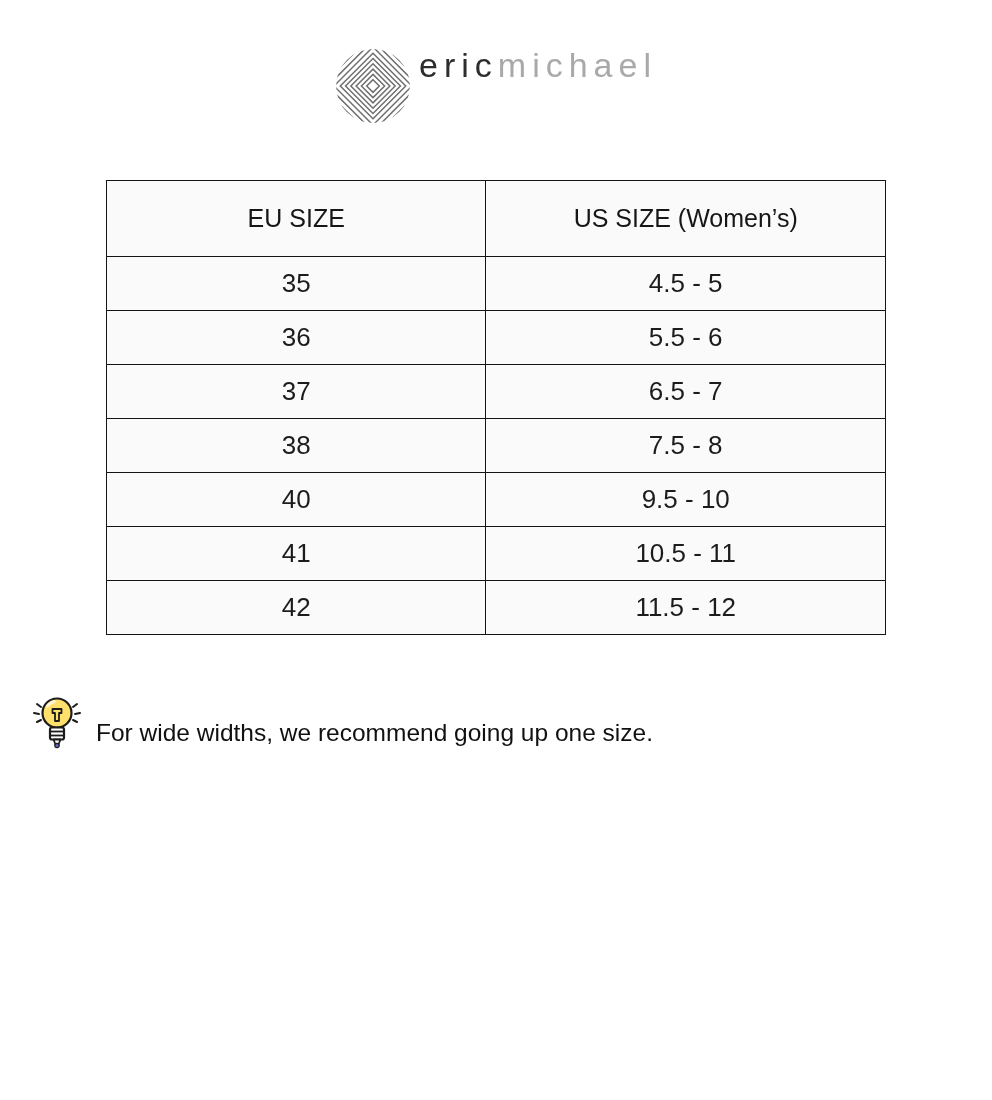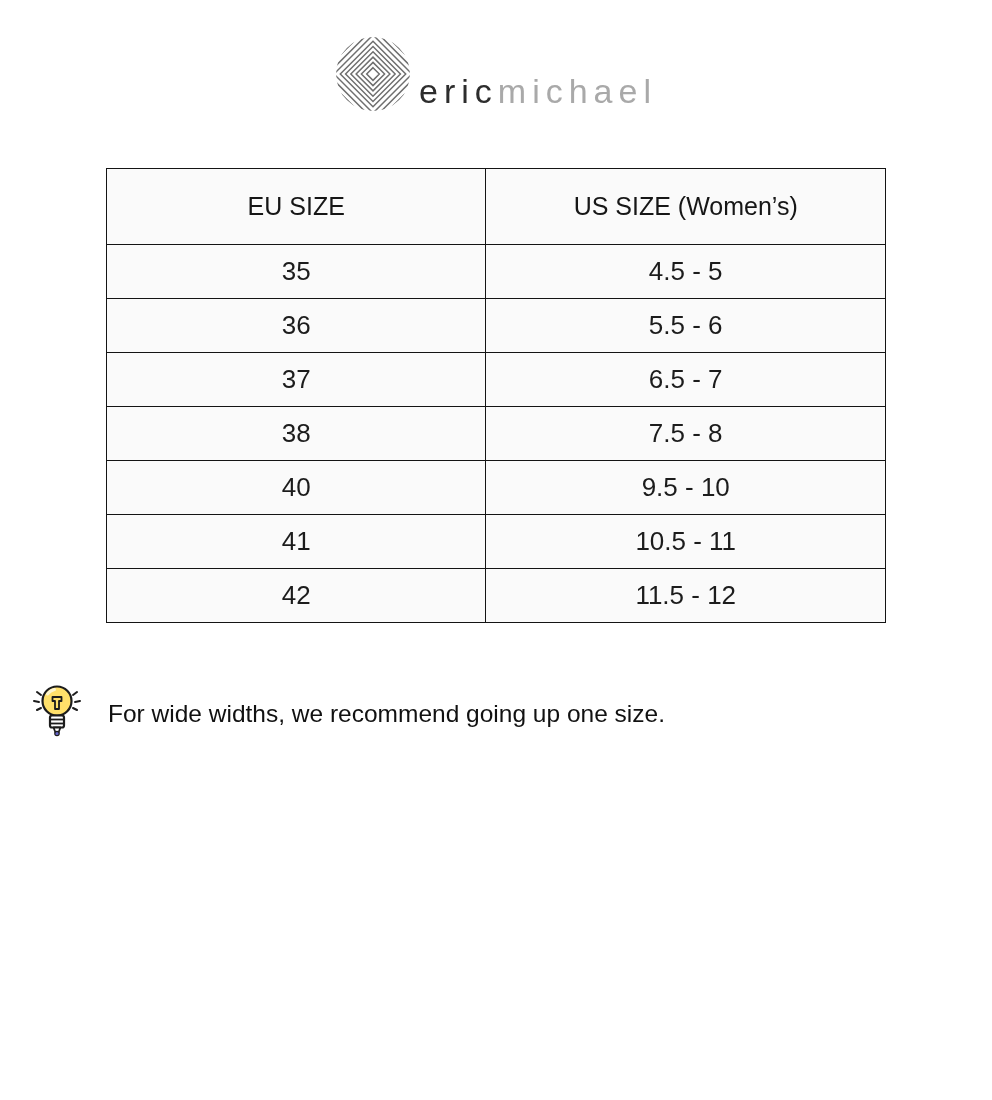--- a/index.html
+++ b/index.html
@@ -13,22 +13,22 @@
     width: 992px;
     height: 1100px;
     background: #ffffff;
     overflow: hidden;
   }
 
   
   .logo-row {
     display: flex;
     justify-content: center;
-    align-items: flex-end;
-    padding-top: 36px;
+    align-items: flex-start;
+    padding-top: 48px;
     gap: 8px;
   }
   .logo-mark { width: 76px; height: 76px; flex: 0 0 auto; }
   .logo-text {
     font-size: 34px;
     letter-spacing: 6px;
     font-weight: 400;
     white-space: nowrap;
     line-height: 1;
     padding-bottom: 4px;
@@ -73,22 +73,22 @@
   }
   .size-table col.col-eu { width: 380px; }
   .size-table col.col-us { width: 400px; }
 
   
   .notes {
     margin: 58px 28px 0 30px;
   }
   .note-row {
     display: flex;
-    align-items: center;
-    gap: 24px;
+    align-items: flex-end;
+    gap: 12px;
     margin-bottom: 18px;
   }
   .note-icon { width: 54px; height: 56px; flex: 0 0 auto; }
   .note-text {
     font-size: 24.5px;
     line-height: 1.3;
     color: #111111;
     max-width: 868px;
     padding-top: 9px;
   }

